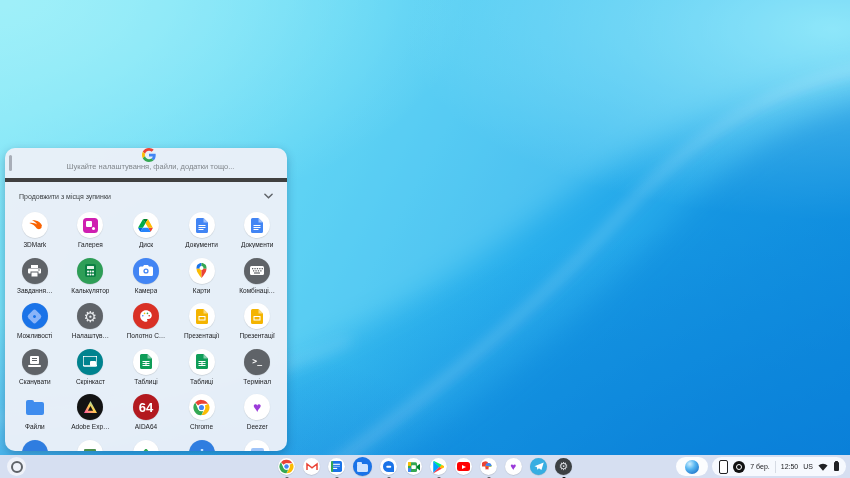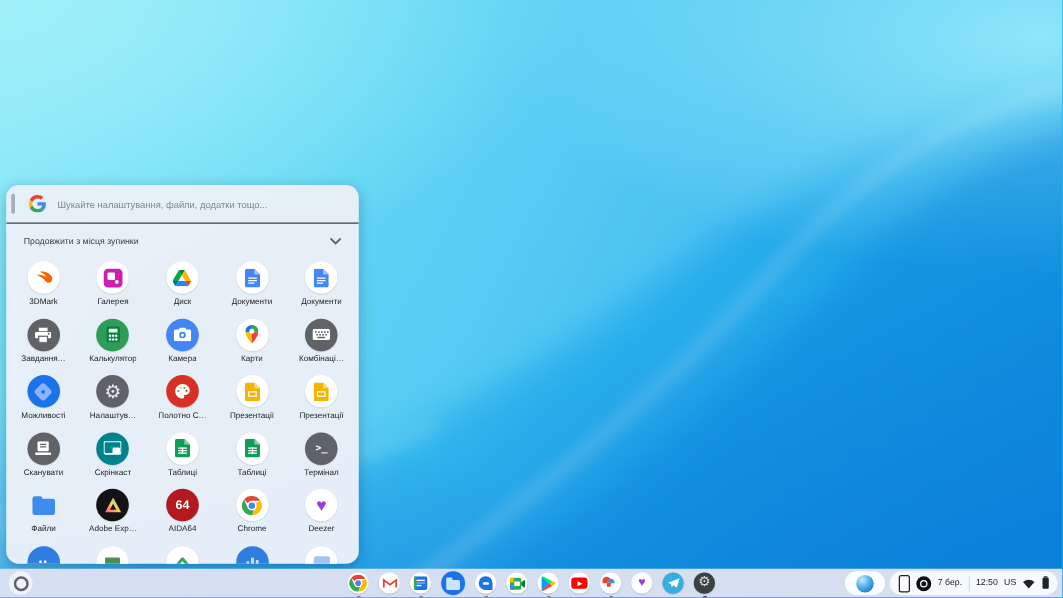--- a/index.html
+++ b/index.html
@@ -14,21 +14,21 @@
       radial-gradient(140% 120% at 100% 120%, #0d7ad6 0%, rgba(13,122,214,0) 62%),
       radial-gradient(120% 90% at 0% 115%, #1a86de 0%, rgba(26,134,222,0) 55%),
       linear-gradient(118deg,#7ce6f6 0%,#47cbf2 32%,#28aeec 60%,#1590e0 100%);}
   .wave{position:absolute;inset:0;}
 
   
   .panel{position:absolute;left:5px;top:148px;width:282px;height:303px;
     background:rgba(234,239,248,.97);border-radius:10px;overflow:hidden;
     box-shadow:0 3px 10px rgba(0,40,90,.3);}
   .search-row{height:30px;display:flex;align-items:center;padding:0 12px;position:relative;
-    border-bottom:1px solid #404040;}
+    border-bottom:4px solid #404040;flex-direction:column;}
   .focus-bar{position:absolute;left:4px;top:7px;width:3px;height:16px;border-radius:2px;background:#a8aeb8;}
   .g-wrap{width:14px;height:14px;margin-left:6px;flex:0 0 auto;display:flex;align-items:center;}
   .ph{color:#80868b;font-size:7.5px;margin-left:9px;white-space:nowrap;}
   .continue-row{height:28px;display:flex;align-items:center;justify-content:space-between;
     padding:0 14px;color:#3c4043;font-size:7px;}
   .grid{display:grid;grid-template-columns:repeat(5,1fr);padding:0 2px;}
   .tile{height:45.5px;display:flex;flex-direction:column;align-items:center;padding-top:2px;box-sizing:border-box;}
   .tile .lbl{font-size:6.5px;color:#202124;margin-top:3px;max-width:52px;white-space:nowrap;overflow:hidden;}
   .circ{width:26px;height:26px;border-radius:50%;background:#fff;display:flex;align-items:center;
     justify-content:center;box-shadow:0 .5px 1px rgba(0,0,0,.18);flex:0 0 auto;}
@@ -389,21 +389,21 @@
               </linearGradient>
             </defs>
             <path fill="url(#aex)" d="M12 0L24 22H0z"></path>
             <path fill="#131313" d="M12 9l4.8 9H7.2z"></path>
           </svg>
       </span>
       <span class="lbl">Adobe Exp…</span>
     </div>
     <div class="tile">
       <span class="circ bg-darkred">
-          <span class="wtxt" style="font-size:10px;">64</span>
+          <span class="wtxt" style="font-size:13px;">64</span>
         </span>
       <span class="lbl">AIDA64</span>
     </div>
     <div class="tile">
       <span class="circ">
         <svg width="17" height="17" viewBox="0 0 48 48">
             <circle cx="24" cy="24" r="21.5" fill="#fff"></circle>
             <path fill="#EA4335" d="M24 2.5a21.5 21.5 0 0118.62 10.75H24a10.75 10.75 0 00-9.31 5.37L6.44 10.1A21.45 21.45 0 0124 2.5z"></path>
             <path fill="#FBBC05" d="M43.56 13.25A21.5 21.5 0 0124 45.5l9.31-16.12A10.7 10.7 0 0034.75 24c0-1.96-.52-3.79-1.44-5.37z"></path>
             <path fill="#34A853" d="M14.69 29.37A10.75 10.75 0 0024 34.75c1.96 0 3.79-.52 5.37-1.44L24 45.5A21.5 21.5 0 016.44 10.1z"></path>

